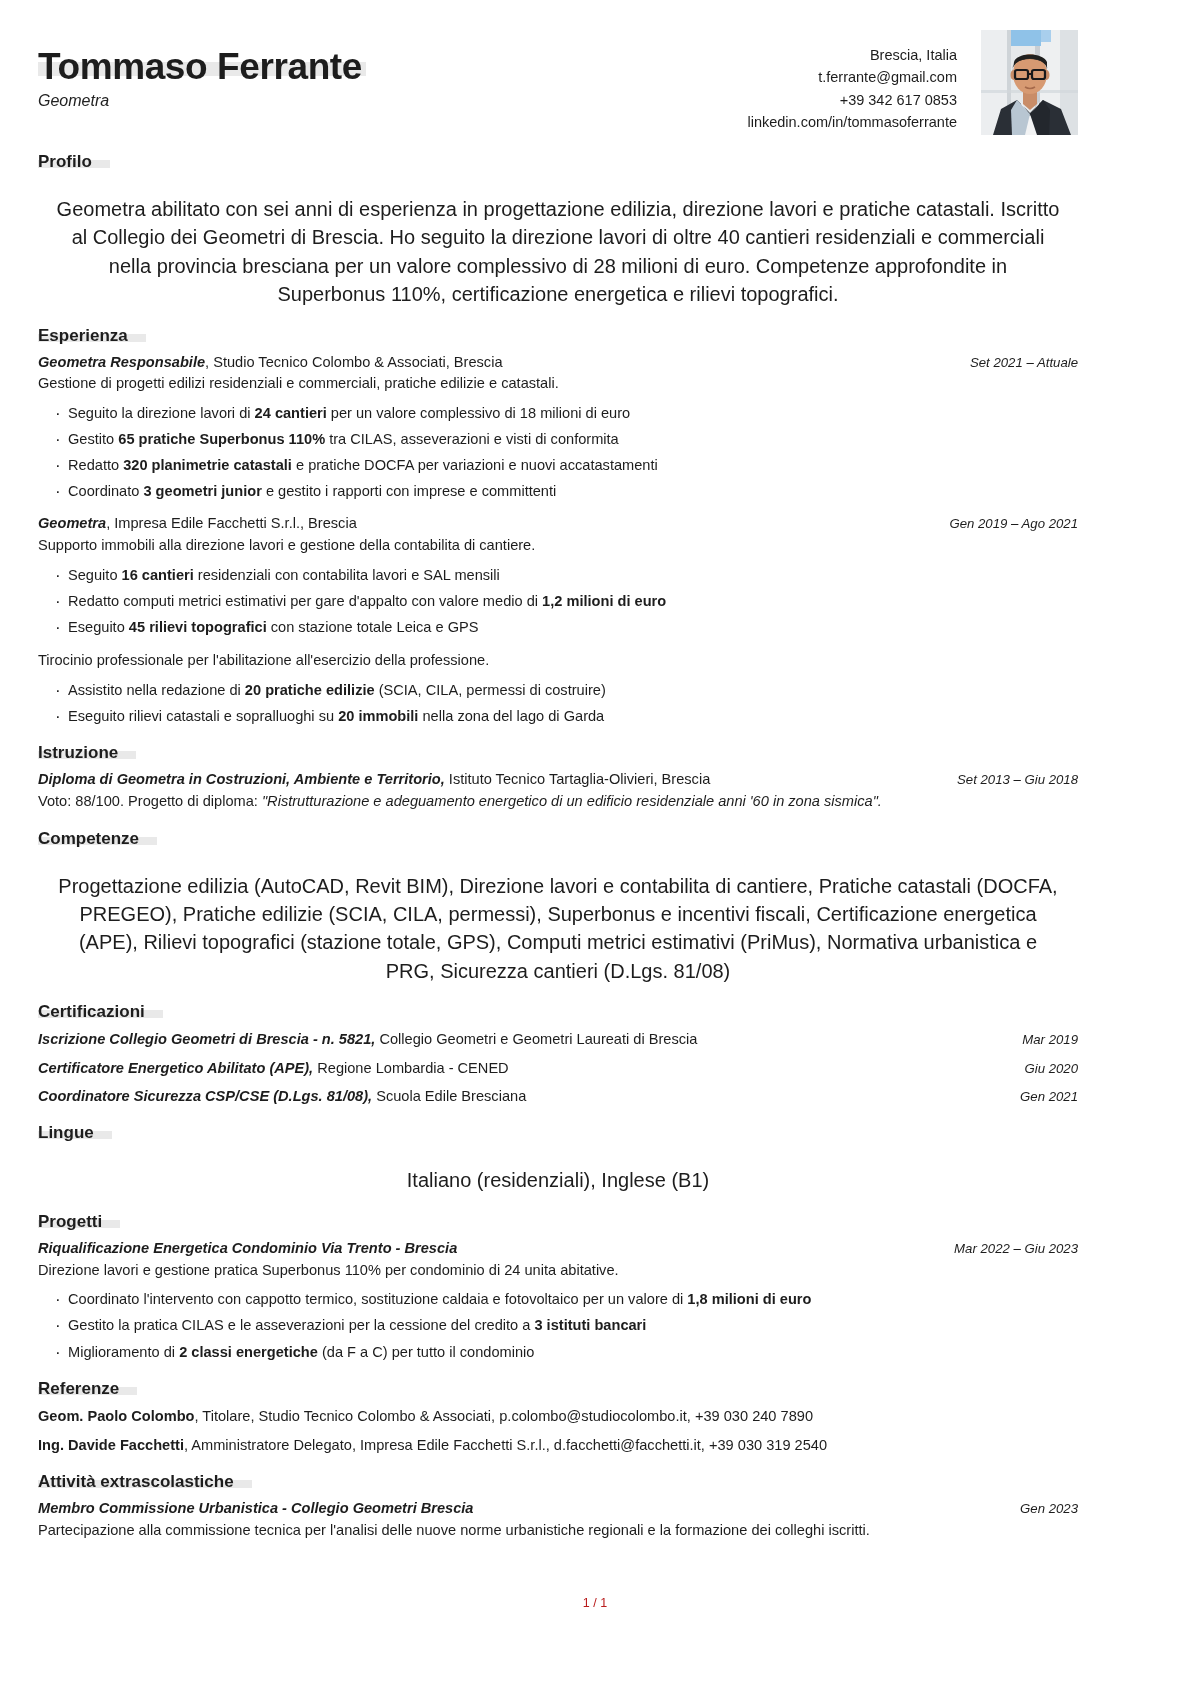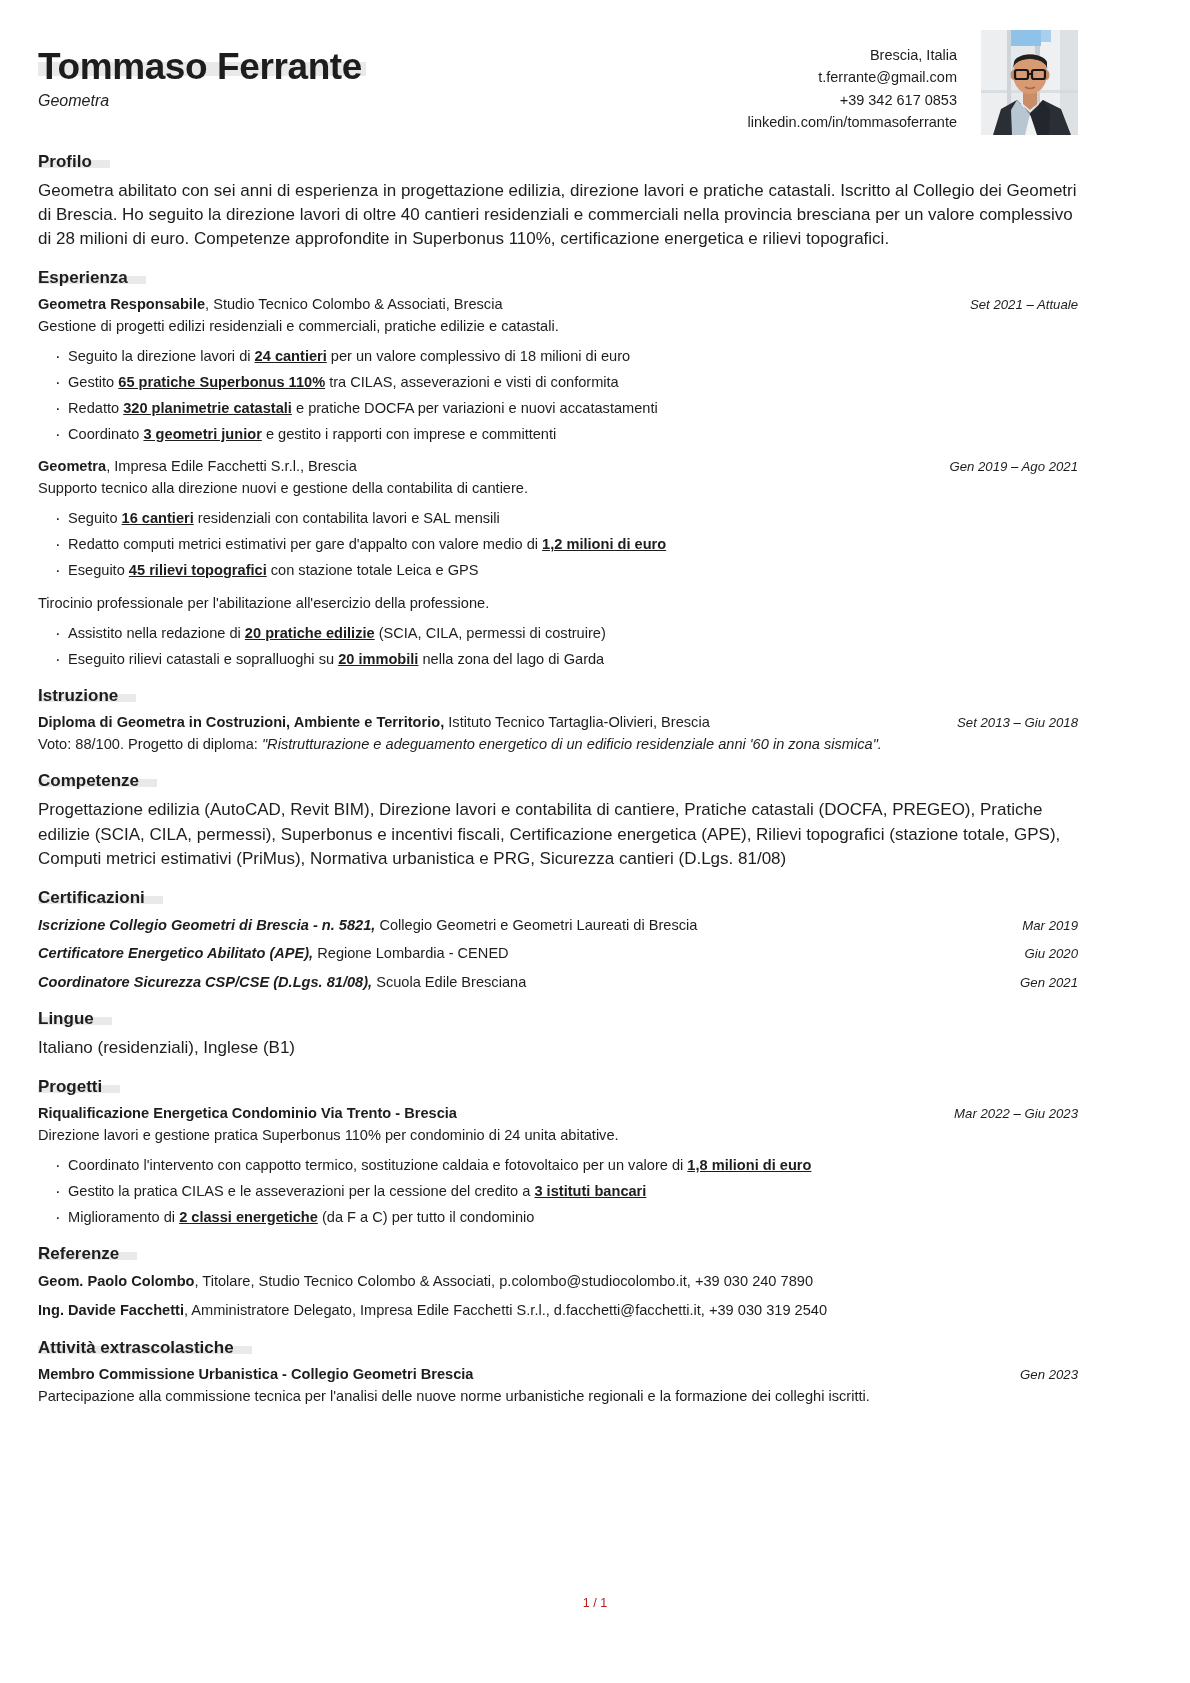--- a/index.html
+++ b/index.html
@@ -77,41 +77,42 @@
   .section { margin-top: 17px; }
   .section-title {
     font-size: 17px;
     font-weight: bold;
     display: inline-block;
     margin: 0 0 7px 0;
     padding-right: 18px;
     background: linear-gradient(to bottom, rgba(0,0,0,0) 42%, #e9e9e9 42%, #e9e9e9 78%, rgba(0,0,0,0) 78%);
   }
   .para {
-    font-size: 17px;
+    font-size: 20px;
     line-height: 1.42;
-    margin: 0;
-    text-align: left;
+    margin: 16px;
+    text-align: center;
   }
 
   .entry { margin-top: 13px; }
   .entry:first-of-type { margin-top: 0; }
   .entry-head {
     display: flex;
     align-items: baseline;
     justify-content: space-between;
     gap: 14px;
   }
   .entry-title-line {
     font-size: 14.6px;
     line-height: 1.35;
     flex: 1 1 auto;
   }
   .entry-title {
     font-weight: bold;
+    font-style: italic;
   }
   .entry-sub {
     font-size: 14.6px;
     line-height: 1.42;
     margin-top: 1px;
   }
   .entry-date {
     font-size: 13.2px;
     font-style: italic;
     white-space: nowrap;
@@ -133,21 +134,21 @@
   }
   ul.bullets li:last-child { margin-bottom: 0; }
   ul.bullets li:before {
     content: "\00B7";
     position: absolute;
     left: 17px;
     top: -1px;
     font-size: 17px;
     line-height: 1.38;
   }
-  b, strong { font-weight: bold; text-decoration: underline; }
+  b, strong { font-weight: bold; }
   i, em { font-style: italic; }
 
   .cert-row {
     display: flex;
     align-items: baseline;
     justify-content: space-between;
     gap: 14px;
     margin-bottom: 8px;
   }
   .cert-row:last-child { margin-bottom: 0; }
@@ -256,21 +257,21 @@
             <li>Gestito <b>65 pratiche Superbonus 110%</b> tra CILAS, asseverazioni e visti di conformita</li>
             <li>Redatto <b>320 planimetrie catastali</b> e pratiche DOCFA per variazioni e nuovi accatastamenti</li>
             <li>Coordinato <b>3 geometri junior</b> e gestito i rapporti con imprese e committenti</li>
           </ul>
         </div>
         <div class="entry">
           <div class="entry-head">
             <div class="entry-title-line"><span class="entry-title">Geometra</span>, Impresa Edile Facchetti S.r.l., Brescia</div>
             <div class="entry-date">Gen 2019 – Ago 2021</div>
           </div>
-          <div class="entry-sub">Supporto tecnico alla direzione nuovi e gestione della contabilita di cantiere.</div>
+          <div class="entry-sub">Supporto immobili alla direzione lavori e gestione della contabilita di cantiere.</div>
           <ul class="bullets">
             <li>Seguito <b>16 cantieri</b> residenziali con contabilita lavori e SAL mensili</li>
             <li>Redatto computi metrici estimativi per gare d'appalto con valore medio di <b>1,2 milioni di euro</b></li>
             <li>Eseguito <b>45 rilievi topografici</b> con stazione totale Leica e GPS</li>
           </ul>
         </div>
         <div class="entry">
           <div class="entry-sub">Tirocinio professionale per l'abilitazione all'esercizio della professione.</div>
           <ul class="bullets">
             <li>Assistito nella redazione di <b>20 pratiche edilizie</b> (SCIA, CILA, permessi di costruire)</li>

